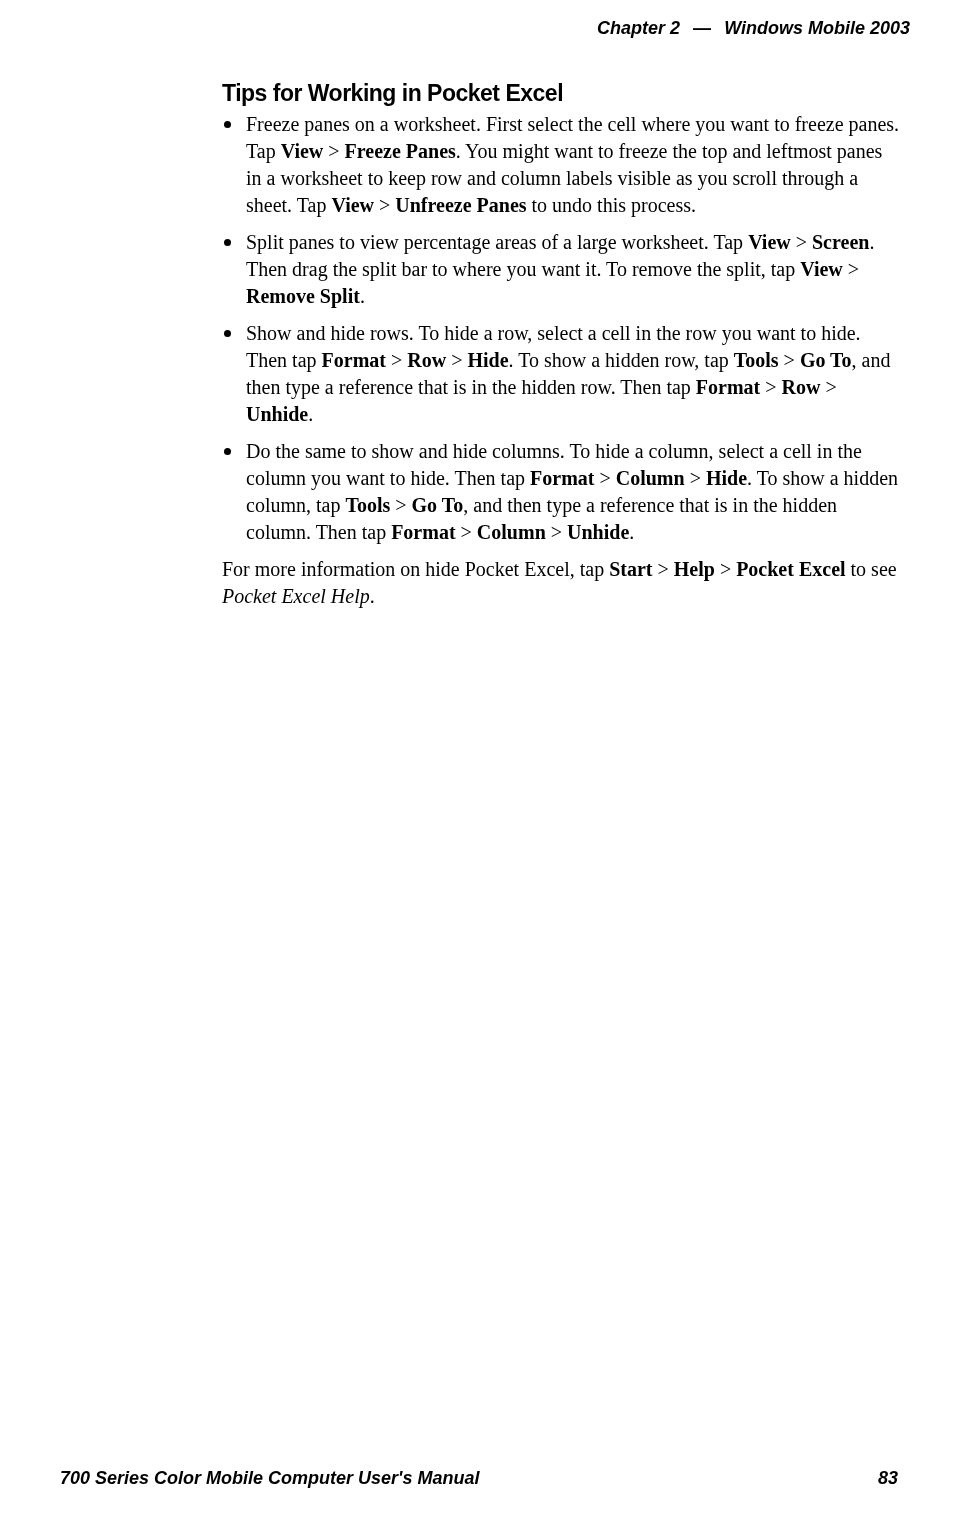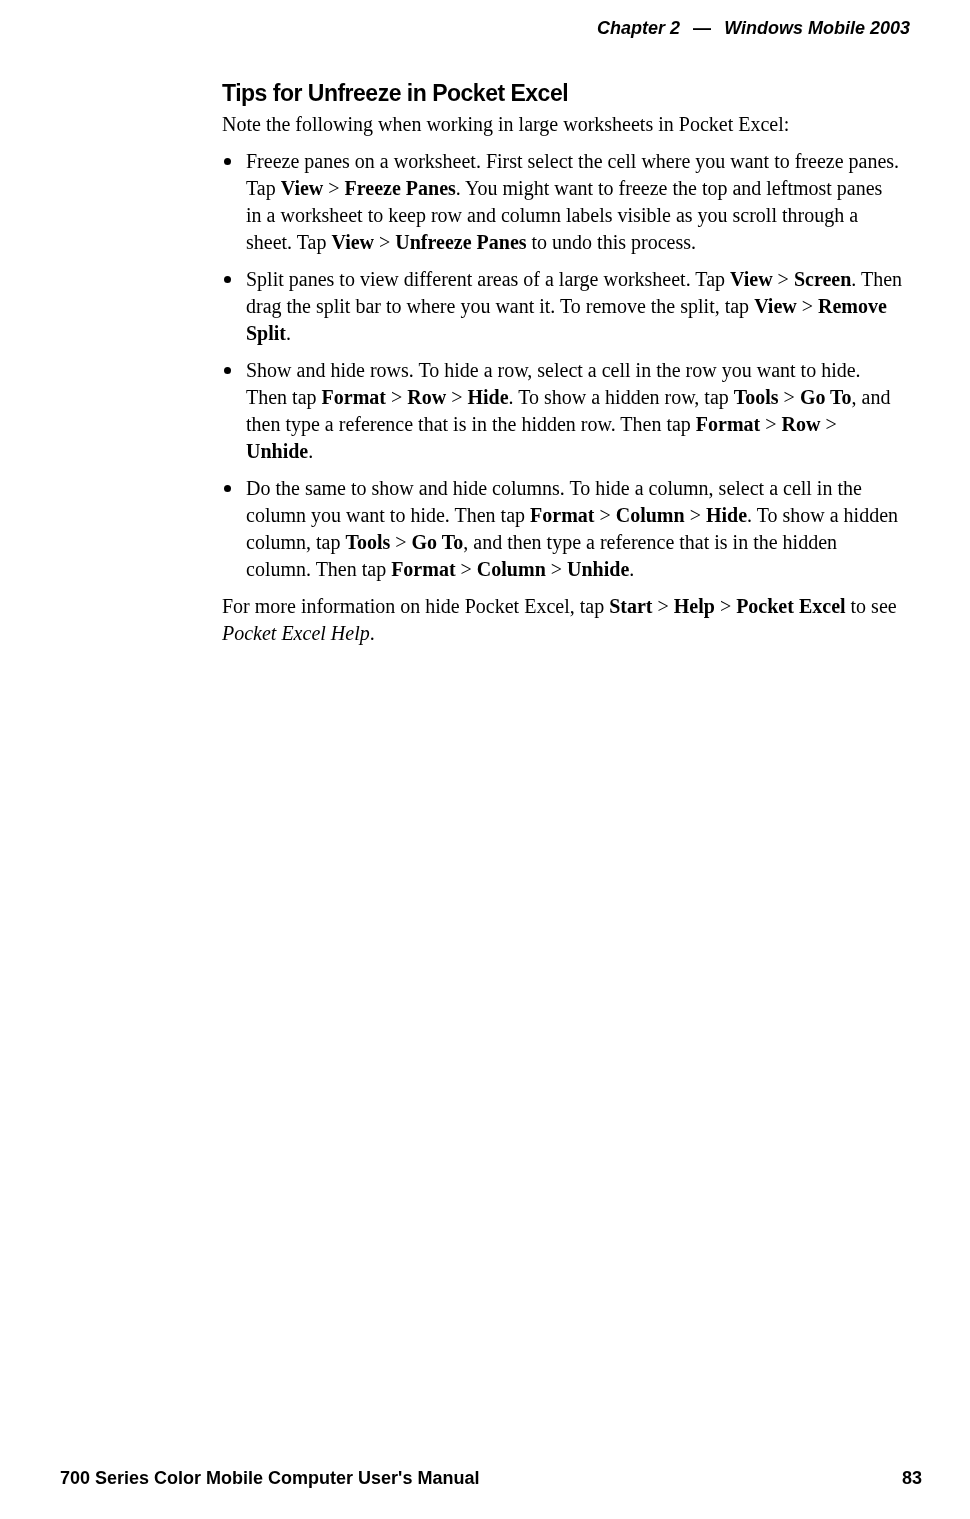--- a/index.html
+++ b/index.html
@@ -64,49 +64,49 @@
     .italic { font-style: italic; }
     .closing {
       font-size: 20px;
       line-height: 1.35;
       margin-top: 0;
     }
     .footer {
       position: absolute;
       bottom: 30px;
       left: 60px;
-      right: 48px;
+      right: 72px;
       display: flex;
       justify-content: space-between;
       font-family: Arial, Helvetica, sans-serif;
       font-weight: bold;
+      font-style: italic;
       font-size: 18px;
       text-align: center;
     }
   </style>
 </head>
 <body>
 
 <div class="header">
   <span>Chapter</span>
   <span>2</span>
   <span class="sep">—</span>
   <span>Windows Mobile 2003</span>
 </div>
 
 <div class="content">
-  <div class="section-title">Tips for Unfreeze in Pocket Excel</div>
-  <div class="intro">Note the following when working in large worksheets in Pocket Excel:</div>
+  <div class="section-title">Tips for Working in Pocket Excel</div>
 
   <ul class="tips">
     <li>
       <span>Freeze panes on a worksheet. First select the cell where you want to freeze panes. Tap </span><span class="bold">View</span><span> &gt; </span><span class="bold">Freeze Panes</span><span>. You might want to freeze the top and leftmost panes in a worksheet to keep row and column labels visible as you scroll through a sheet. Tap </span><span class="bold">View</span><span> &gt; </span><span class="bold">Unfreeze Panes</span><span> to undo this process.</span>
     </li>
     <li>
-      <span>Split panes to view different areas of a large worksheet. Tap </span><span class="bold">View</span><span> &gt; </span><span class="bold">Screen</span><span>. Then drag the split bar to where you want it. To remove the split, tap </span><span class="bold">View</span><span> &gt; </span><span class="bold">Remove Split</span><span>.</span>
+      <span>Split panes to view percentage areas of a large worksheet. Tap </span><span class="bold">View</span><span> &gt; </span><span class="bold">Screen</span><span>. Then drag the split bar to where you want it. To remove the split, tap </span><span class="bold">View</span><span> &gt; </span><span class="bold">Remove Split</span><span>.</span>
     </li>
     <li>
       <span>Show and hide rows. To hide a row, select a cell in the row you want to hide. Then tap </span><span class="bold">Format</span><span> &gt; </span><span class="bold">Row</span><span>  &gt; </span><span class="bold">Hide</span><span>. To show a hidden row, tap </span><span class="bold">Tools</span><span> &gt; </span><span class="bold">Go To</span><span>, and then type a reference that is in the hidden row. Then tap </span><span class="bold">Format</span><span> &gt; </span><span class="bold">Row</span><span> &gt; </span><span class="bold">Unhide</span><span>.</span>
     </li>
     <li>
       <span>Do the same to show and hide columns. To hide a column, select a cell in the column you want to hide. Then tap </span><span class="bold">Format</span><span> &gt; </span><span class="bold">Column</span><span> &gt; </span><span class="bold">Hide</span><span>. To show a hidden column, tap </span><span class="bold">Tools</span><span> &gt; </span><span class="bold">Go To</span><span>, and then type a reference that is in the hidden column. Then tap </span><span class="bold">Format</span><span> &gt; </span><span class="bold">Column</span><span> &gt; </span><span class="bold">Unhide</span><span>.</span>
     </li>
   </ul>
 
   <div class="closing">

